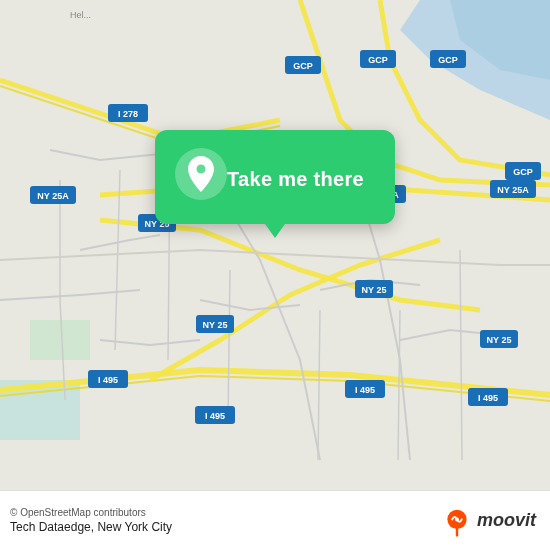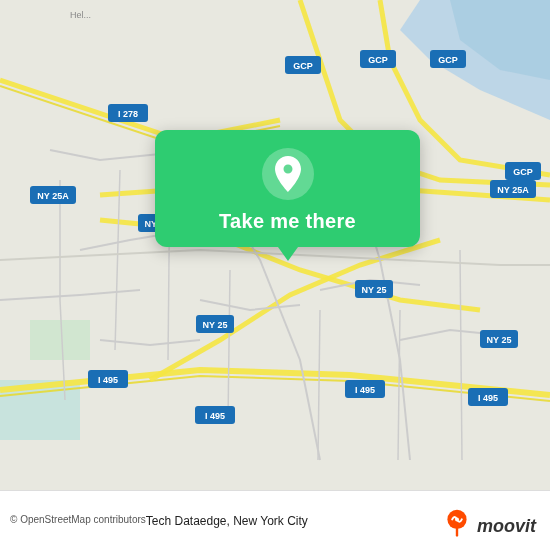--- a/index.html
+++ b/index.html
@@ -24,25 +24,25 @@
     #map-svg {
       width: 100%;
       height: 100%;
     }
 
     
     #popup-card {
       position: absolute;
       top: 130px;
       left: 155px;
-      width: 265px;
+      width: 240px;
       background: #2ecc71;
       border-radius: 12px;
       display: flex;
-      flex-direction: column;
+      flex-direction: row;
       align-items: center;
       padding: 18px 20px 14px 20px;
       box-shadow: 0 4px 16px rgba(0,0,0,0.25);
       z-index: 10;
     }
 
     #popup-card::after {
       content: '';
       position: absolute;
       bottom: -14px;
@@ -81,38 +81,38 @@
       background: white;
       display: flex;
       align-items: center;
       justify-content: space-between;
       padding: 0 14px 0 10px;
       border-top: 1px solid #ddd;
     }
 
     #bottom-left {
       display: flex;
-      flex-direction: row;
+      flex-direction: column;
     }
 
     #osm-credit {
       font-size: 10px;
       color: #555;
       margin-bottom: 2px;
     }
 
     #location-name {
       font-size: 12px;
       color: #222;
       font-weight: 500;
     }
 
     #moovit-logo {
       display: flex;
-      align-items: flex-end;
+      align-items: center;
       gap: 4px;
     }
 
     #moovit-icon {
       width: 32px;
       height: 32px;
     }
 
     #moovit-text {
       font-size: 18px;

